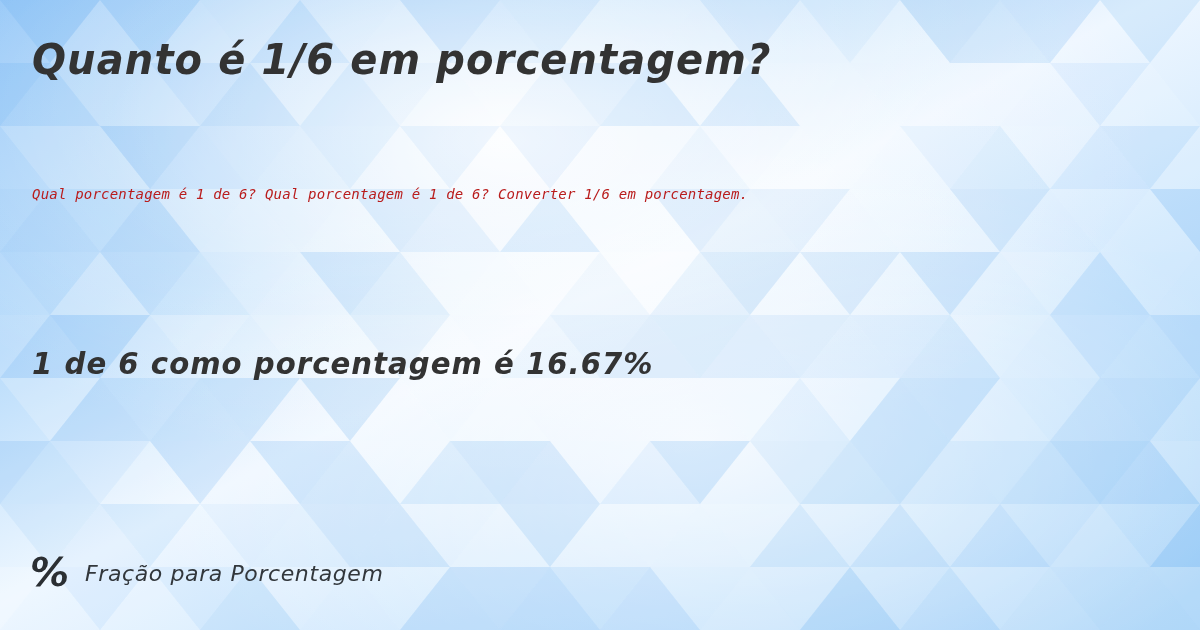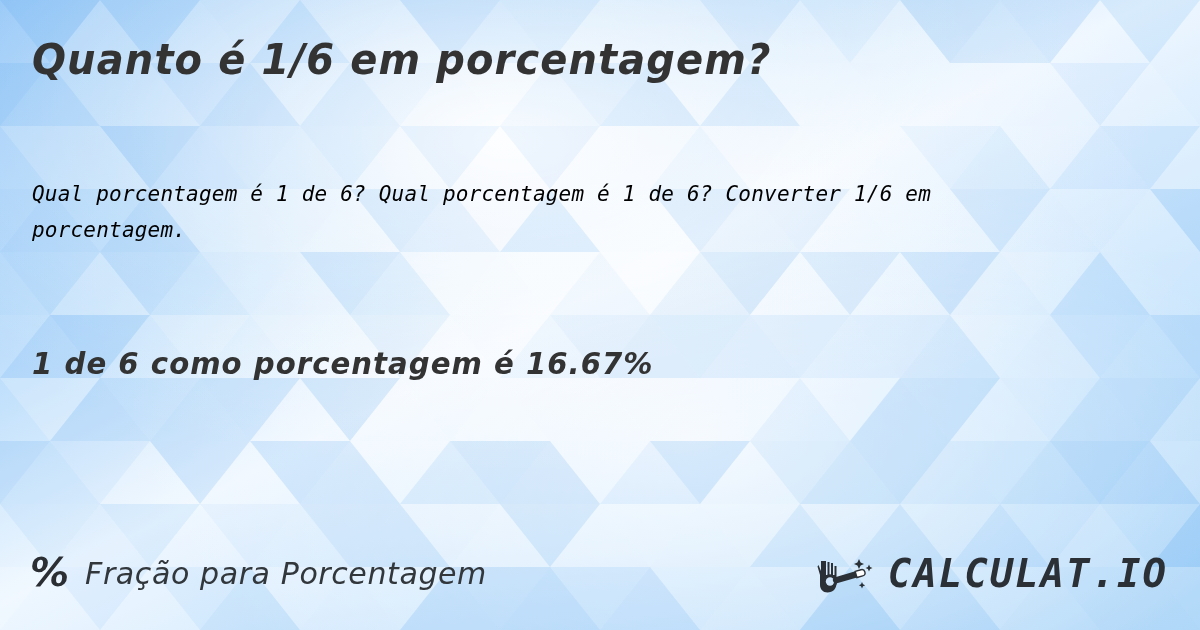--- a/index.html
+++ b/index.html
@@ -46,24 +46,24 @@
     transform:scaleX(0.93);
     transform-origin:left center;
   }
 
   .intro {
     position:absolute;
     left:32px;
     top:176px;
     width:1030px;
     font-family:"DejaVu Sans Mono", monospace;
-    font-size:21px;
+    font-size:14px;
     line-height:36px;
     letter-spacing:0.2px;
-    color:#000000;
+    color:#b91c1c;
   }
 
   .answer {
     position:absolute;
     left:32px;
     top:345px;
     font-family:"DejaVu Sans", sans-serif;
     font-weight:bold;
     font-size:31px;
     letter-spacing:1.1px;
@@ -96,21 +96,21 @@
     font-family:"DejaVu Sans", sans-serif;
     font-weight:bold;
     font-size:39px;
     line-height:1;
     color:#2b2f33;
     transform:translateY(-1px);
   }
 
   .footer-label {
     font-family:"DejaVu Sans", sans-serif;
-    font-size:30px;
+    font-size:22px;
     letter-spacing:0.6px;
     color:#32373c;
     white-space:nowrap;
   }
 
   .footer-right {
     position:absolute;
     right:32px;
     top:2px;
     display:flex;
@@ -463,38 +463,15 @@
 
   <div class="answer">1 de 6 como porcentagem é 16.67%</div>
 
   <div class="footer">
 
     <div class="footer-left">
       <span class="pct-icon">%</span>
       <span class="footer-label">Fração para Porcentagem</span>
     </div>
 
-    <div class="footer-right">
-      <svg class="wand-icon" viewBox="0 0 62 40" xmlns="http://www.w3.org/2000/svg">
-
-        <path d="M4 7 L4 17 L1.5 11 L0.5 12.5 L3 21 L3 31 C3 35 6 38.5 10.5 38.5
-                 C16 38.5 19.5 34.5 19.5 29.5 L19.5 24.5
-                 L19.5 12 L17.5 12 L17.5 21 L16 21 L16 9 L14 9 L14 21 L12.5 21 L12.5 8
-                 L10.5 8 L10.5 21 L9 21 L9 7 Z" fill="#2b3036"></path>
-
-        <circle cx="13" cy="27.5" r="7.2" fill="#2b3036"></circle>
-        <circle cx="13" cy="27.5" r="4.2" fill="#cfe5fa"></circle>
-
-        <g transform="rotate(-16 17 27)">
-          <rect x="16" y="23.6" width="30" height="6.4" rx="3.2" fill="#2b3036"></rect>
-          <path d="M40 23.6 L46 23.6 A3.2 3.2 0 0 1 46 30 L40 30 Z" fill="#ffffff"></path>
-          <path d="M40 23.6 L46 23.6 A3.2 3.2 0 0 1 46 30 L40 30 Z" fill="none" stroke="#2b3036" stroke-width="1.4"></path>
-        </g>
-
-        <path d="M42 5 L43.6 8.4 L47 10 L43.6 11.6 L42 15 L40.4 11.6 L37 10 L40.4 8.4 Z" fill="#2b3036"></path>
-        <path d="M52 10.5 L53.1 12.9 L55.5 14 L53.1 15.1 L52 17.5 L50.9 15.1 L48.5 14 L50.9 12.9 Z" fill="#2b3036"></path>
-        <path d="M45 28 L46 30.2 L48.2 31.2 L46 32.2 L45 34.4 L44 32.2 L41.8 31.2 L44 30.2 Z" fill="#2b3036"></path>
-      </svg>
-      <span class="brand">CALCULAT.IO</span>
-    </div>
 
   </div>
 </div>
 
 </body></html>

